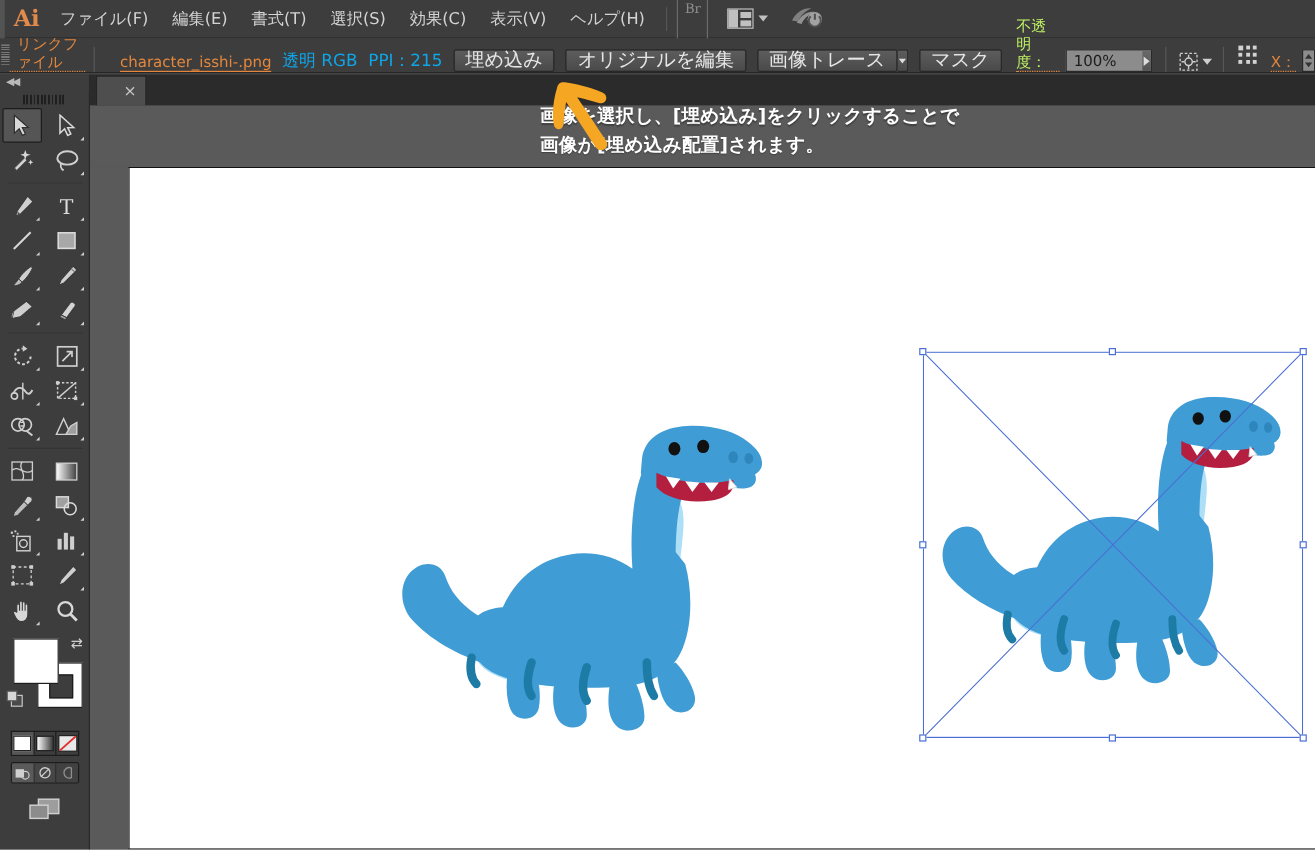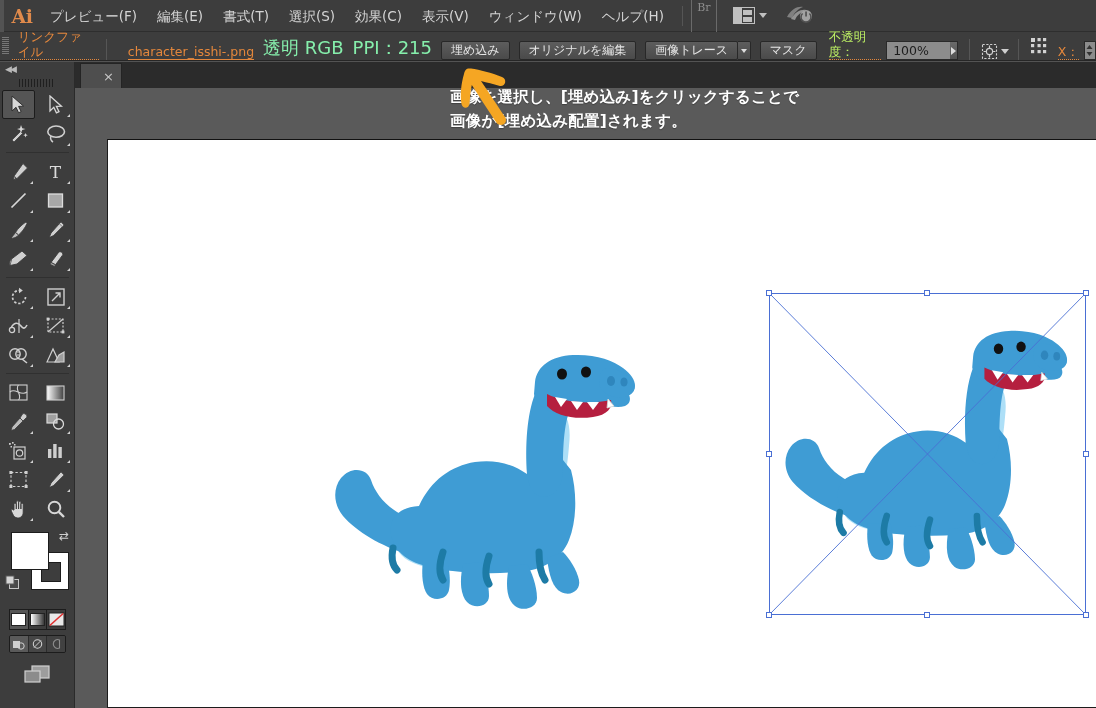--- a/index.html
+++ b/index.html
@@ -54,25 +54,25 @@
   }
   .lnk-label{
     color:#e4873c; font-size:12.5px; padding:0 6px;
     border-bottom:1px dotted #e4873c; line-height:15px;
   }
   .vsep{ width:1px; height:21px; background:#565656; margin:0 7px; }
   .file-name{
     color:#e4873c; font-size:12.5px; border-bottom:1px solid #e4873c;
     line-height:15px; margin-left:14px;
   }
-  .ctl-text{ color:#86efac; font-size:18px; margin-left:9px; white-space:nowrap; }
+  .ctl-text{ color:#0ea5e9; font-size:14px; margin-left:9px; white-space:nowrap; }
   .ctl-btn{
     height:19px; background:linear-gradient(to bottom,#5d5d5d,#4a4a4a);
     border:1px solid #282828; border-radius:2px; color:#e6e6e6;
-    font-size:12px; padding:0 9px; display:flex; align-items:center;
+    font-size:16px; padding:0 9px; display:flex; align-items:center;
     margin-left:9px; white-space:nowrap; cursor:default;
   }
   .split-arrow{
     height:19px; width:15px; background:linear-gradient(to bottom,#5d5d5d,#4a4a4a);
     border:1px solid #282828; border-left:none; border-radius:0 2px 2px 0;
     display:flex; align-items:center; justify-content:center;
   }
   .split-arrow .caret-d{ border-top-color:#ddd; margin:0; border-left-width:3.5px; border-right-width:3.5px; border-top-width:4.5px;}
   .opacity-lbl{
     color:#bef264; font-size:12.5px; margin-left:12px;
@@ -182,27 +182,26 @@
   }
   .sel-box svg{ position:absolute; left:0; top:0; }
 </style>
 </head>
 <body>
 
 <div id="app">
 
   <div class="menubar">
     <div class="ai-logo">Ai</div>
-    <div class="menu-item">プレビュー(F)</div>
+    <div class="menu-item">ファイル(F)</div>
     <div class="menu-item">編集(E)</div>
     <div class="menu-item">書式(T)</div>
     <div class="menu-item">選択(S)</div>
     <div class="menu-item">効果(C)</div>
     <div class="menu-item">表示(V)</div>
-    <div class="menu-item">ウィンドウ(W)</div>
     <div class="menu-item">ヘルプ(H)</div>
     <div class="menu-sep-v"></div>
     <div class="br-btn">Br</div>
     <div class="ws-icon">
       <div class="ws-box">
         <i class="ws-l"></i>
         <div class="ws-rcol">
             <i></i>
             <i></i>
           </div>

